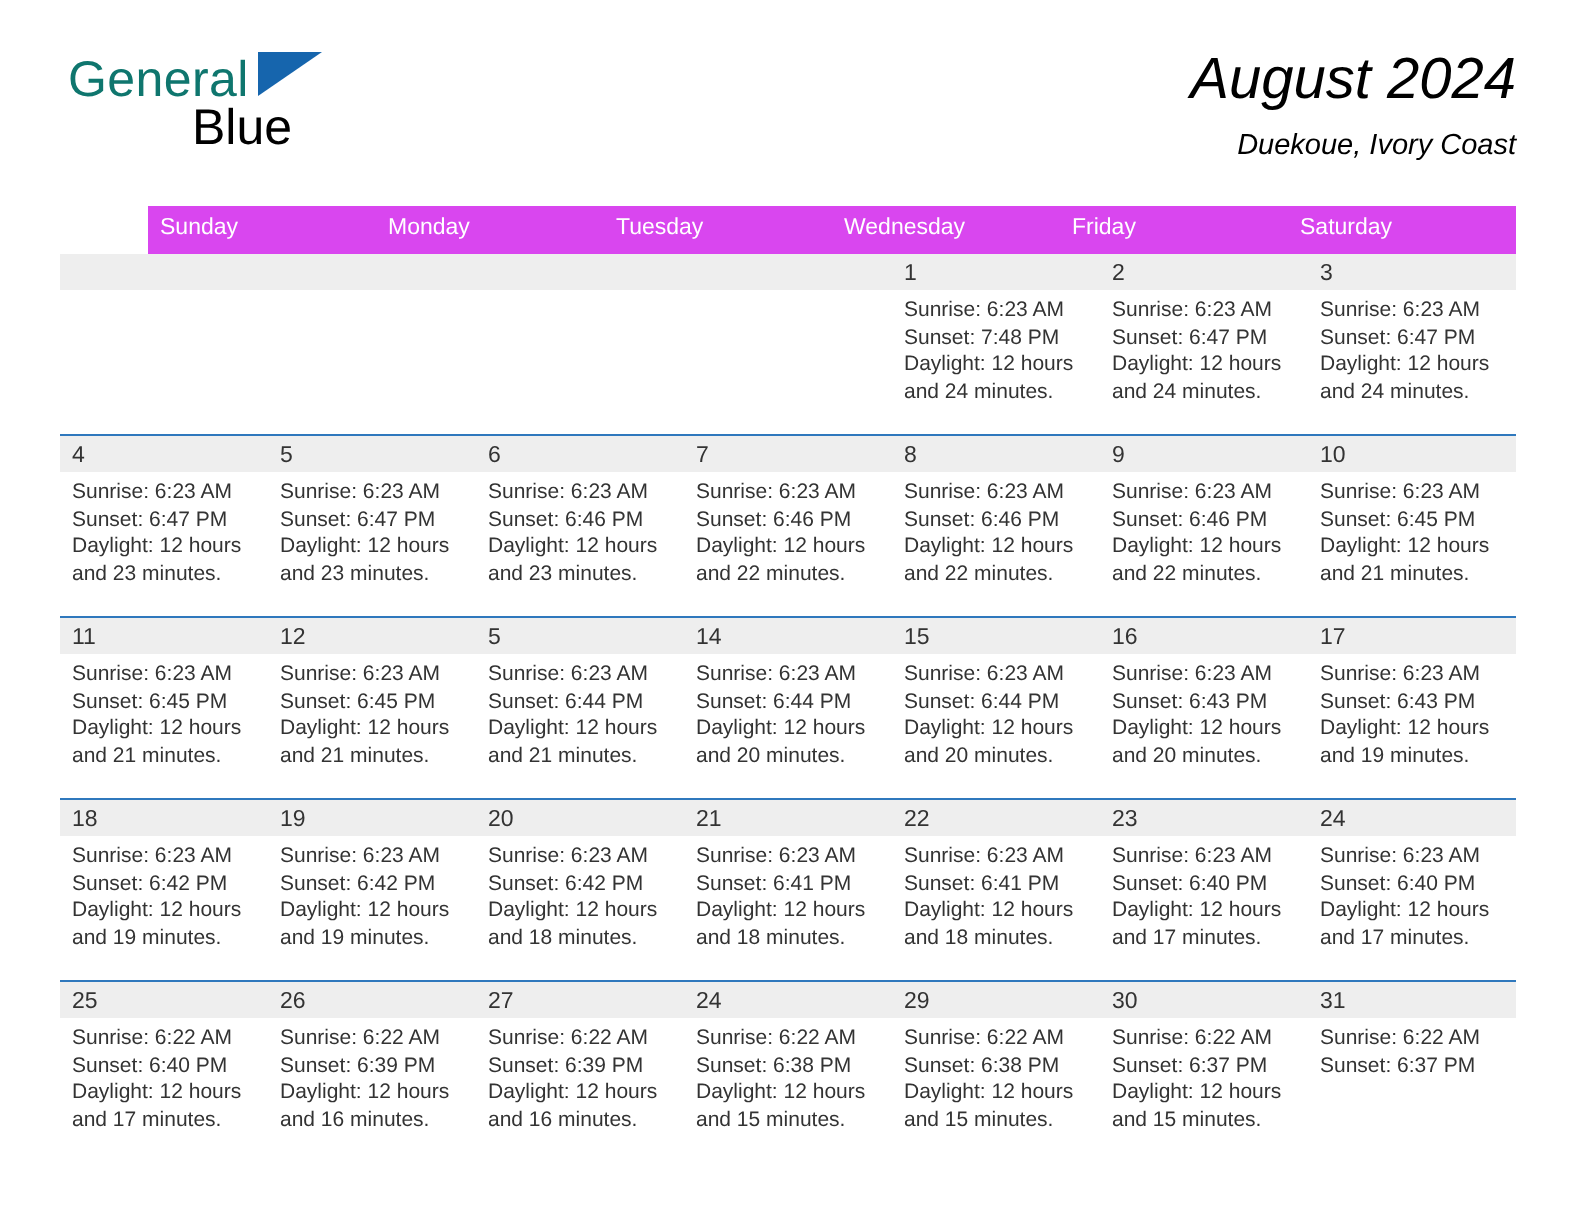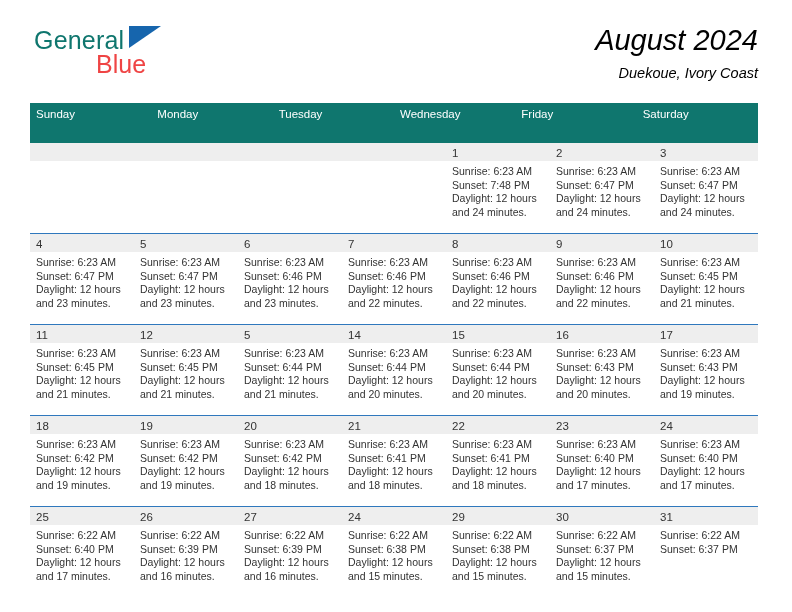--- a/index.html
+++ b/index.html
@@ -53,21 +53,21 @@
     height: 0;
     border-left: 32px solid #1665ad;
     border-bottom: 22px solid transparent;
     transform: translateY(-42px);
   }
   .brand-blue {
     position: absolute;
     left: 62px;
     top: 24px;
     font-size: 25px;
-    color: #ef4444;
+    color: #000000;
     line-height: 28px;
   }
 
   .title-block {
     position: absolute;
     right: 0;
     top: -4px;
     text-align: right;
     font-style: italic;
   }
@@ -88,22 +88,23 @@
 
   
   .calendar {
     position: absolute;
     left: 30px;
     top: 103px;
     width: 728px;
   }
   .weekday-row {
     display: flex;
-    background: #0f766e;
-    height: 40px;
+    background: #d946ef;
+    height: 24px;
+    margin-left: 44px;
   }
   .weekday {
     flex: 1 1 0;
     color: #ffffff;
     font-size: 11.5px;
     line-height: 22px;
     padding-left: 6px;
     box-sizing: border-box;
     white-space: nowrap;
   }

